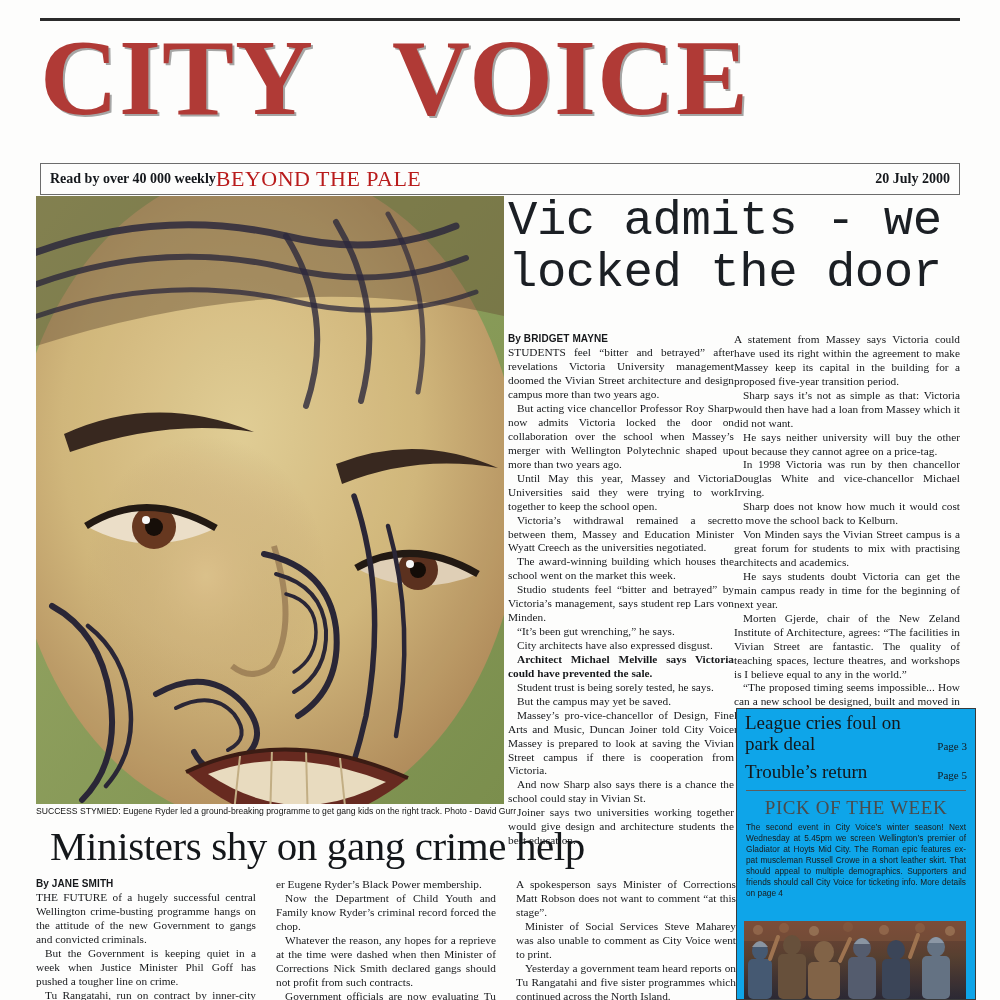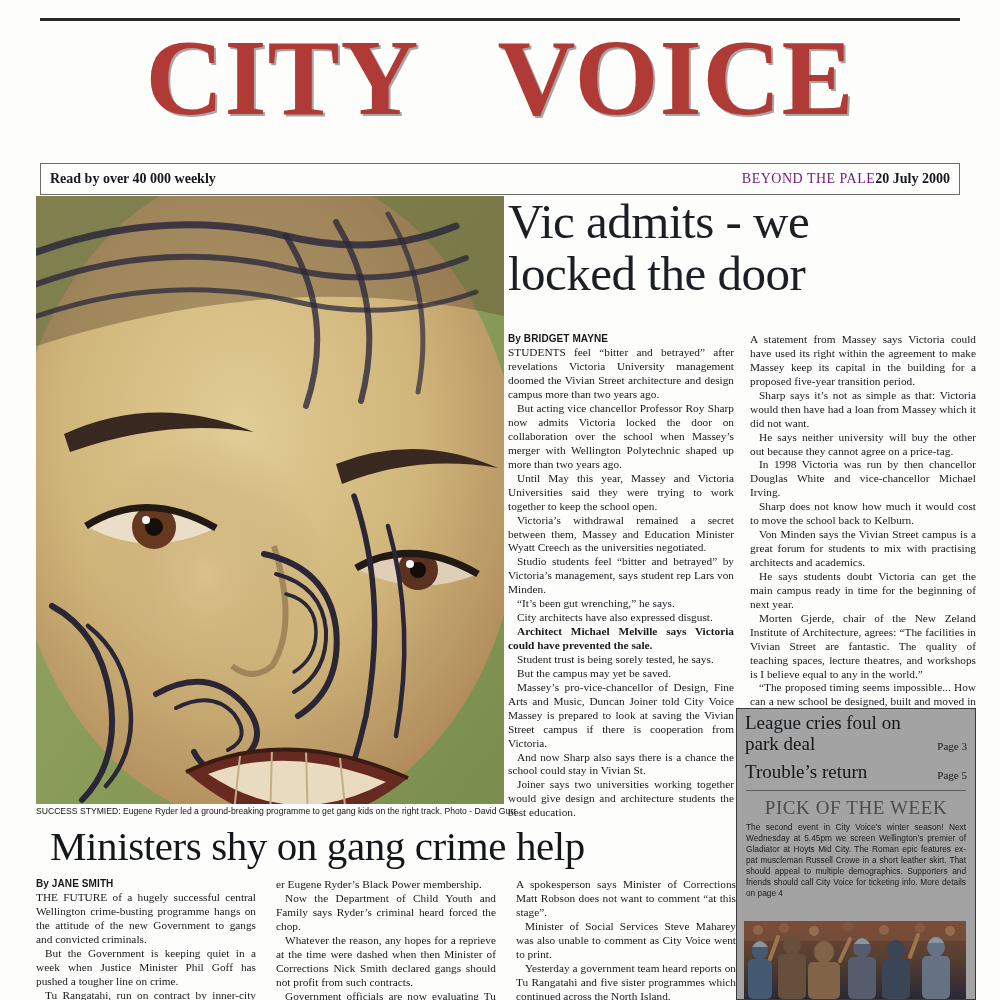--- a/index.html
+++ b/index.html
@@ -20,21 +20,20 @@
   }
 
   
   .masthead{
     position:absolute;left:40px;top:18px;width:920px;
   }
   .mast-rule{
     height:3px;background:#2b2b2b;width:100%;
   }
   .mast-title{
-    text-align:center;
     font-family:"Liberation Serif", serif;
     font-weight:bold;
     font-size:108px;
     line-height:0.98;
     letter-spacing:1px;
     color:#b03a36;
     margin-top:4px;
     text-shadow:2px 2px 0 rgba(60,60,60,.45);
     white-space:nowrap;
   }
@@ -45,22 +44,22 @@
     border:1.5px solid #6c6c6c;
     box-sizing:border-box;
     display:flex;align-items:center;
   }
   .strip-left{
     flex:0 0 auto;padding-left:9px;
     font-size:14px;font-weight:bold;
     font-family:"Liberation Serif", serif;
   }
   .strip-center{
-    flex:1 1 auto;text-align:right;
-    font-size:14px;color:#701a75;
+    flex:1 1 auto;text-align:left;
+    font-size:22px;color:#b91c1c;
     font-family:"Liberation Serif", serif;
     letter-spacing:.5px;
   }
   .strip-right{
     flex:0 0 auto;padding-right:9px;
     font-size:14px;font-weight:bold;
     font-family:"Liberation Serif", serif;
   }
 
   
@@ -73,31 +72,31 @@
   .photo-caption{
     position:absolute;left:36px;top:806px;width:690px;
     font-family:"Liberation Sans", sans-serif;
     font-size:8.6px;line-height:1.2;
     color:#111;
   }
 
   
   .lead-head{
     position:absolute;left:508px;top:196px;width:468px;
-    font-family:Liberation Serif, serif;
+    font-family:Liberation Mono, monospace;
     font-size:49px;line-height:1.06;
     font-weight:normal;
     letter-spacing:-.5px;
     color:#1b1f24;
   }
 
   
   .lead-cols{
     position:absolute;left:508px;top:333px;width:468px;height:375px;
-    display:flex;gap:16px;
+    display:flex;gap:0;
   }
   .col{
     width:226px;
     font-family:"Liberation Serif", serif;
     font-size:11.3px;line-height:1.235;
     text-align:justify;
     color:#16181b;
   }
   .byline{
     font-family:"Liberation Sans", sans-serif;
@@ -108,21 +107,21 @@
   }
   .col p{margin:0;text-indent:9px;}
   .col p.first{text-indent:0;}
   .col p.bold-lead{font-weight:bold;}
 
   
   .promo{
     position:absolute;left:736px;top:708px;width:240px;height:292px;
     border:1.2px solid #3a3a3a;
     box-sizing:border-box;
-    background:#a3a3a3;
+    background:#0ea5e9;
     overflow:hidden;
   }
   .promo-item{
     display:flex;align-items:flex-end;justify-content:space-between;
     padding:4px 8px 0 8px;
   }
   .promo-title{
     font-family:"Liberation Serif", serif;
     font-size:19px;line-height:1.08;
     color:#14171a;
@@ -294,20 +293,21 @@
     <div>locked the door</div>
   </div>
 
   <div class="lead-cols">
     <div class="col">
       <div class="byline">By BRIDGET MAYNE</div>
       <p class="first">STUDENTS feel “bitter and betrayed” after revelations Victoria University management doomed the Vivian Street architecture and design campus more than two years ago.</p>
       <p>But acting vice chancellor Professor Roy Sharp now admits Victoria locked the door on collaboration over the school when Massey’s merger with Wellington Polytechnic shaped up more than two years ago.</p>
       <p>Until May this year, Massey and Victoria Universities said they were trying to work together to keep the school open.</p>
       <p>Victoria’s withdrawal remained a secret between them, Massey and Education Minister Wyatt Creech as the universities negotiated.</p>
+      <p>The award-winning building which houses the school went on the market this week.</p>
       <p>Studio students feel “bitter and betrayed” by Victoria’s management, says student rep Lars von Minden.</p>
       <p>“It’s been gut wrenching,” he says.</p>
       <p>City architects have also expressed disgust.</p>
       <p class="bold-lead">Architect Michael Melville says Victoria could have prevented the sale.</p>
       <p>Student trust is being sorely tested, he says.</p>
       <p>But the campus may yet be saved.</p>
       <p>Massey’s pro-vice-chancellor of Design, Fine Arts and Music, Duncan Joiner told City Voice Massey is  prepared to look at saving the Vivian Street campus if there is cooperation from Victoria.</p>
       <p>And now Sharp also says there is a chance the school could stay in Vivian St.</p>
       <p>Joiner says two universities working together would give design and architecture students the best education.</p>
     </div>
@@ -404,21 +404,21 @@
   <div class="story2-head">Ministers shy on gang crime help</div>
   <div class="story2-cols">
     <div class="col2">
       <div class="byline">By JANE SMITH</div>
       <p class="first">THE FUTURE of a hugely successful central Wellington crime-busting programme hangs on the attitude of the new Government to gangs and convicted criminals.</p>
       <p>But the Government is keeping quiet in a week when Justice Minister Phil Goff has pushed a tougher line on crime.</p>
       <p>Tu Rangatahi, run on contract by inner-city marae Mokai Kainga, drew universal praise for</p>
     </div>
     <div class="col2">
       <p class="first">er Eugene Ryder’s Black Power membership.</p>
-      <p>Now the Department of Child Youth and Family says Ryder’s criminal heard forced the chop.</p>
+      <p>Now the Department of Child Youth and Family know Ryder’s criminal record forced the chop.</p>
       <p>Whatever the reason, any hopes for a reprieve at the time were dashed when then Minister of Corrections Nick Smith declared gangs should not profit from such contracts.</p>
       <p>Government officials are now evaluating Tu Rangatahi and the five other Maori community schemes set up by ex-Prime Minister Jenny Shipley</p>
     </div>
     <div class="col2">
       <p class="first">A spokesperson says Minister of Corrections Matt Robson does not want to comment “at this stage”.</p>
       <p>Minister of Social Services Steve Maharey was also unable to comment as City Voice went to print.</p>
       <p>Yesterday a government team heard reports on Tu Rangatahi and five sister programmes which continued across the North Island.</p>
 
     </div>
   </div>

